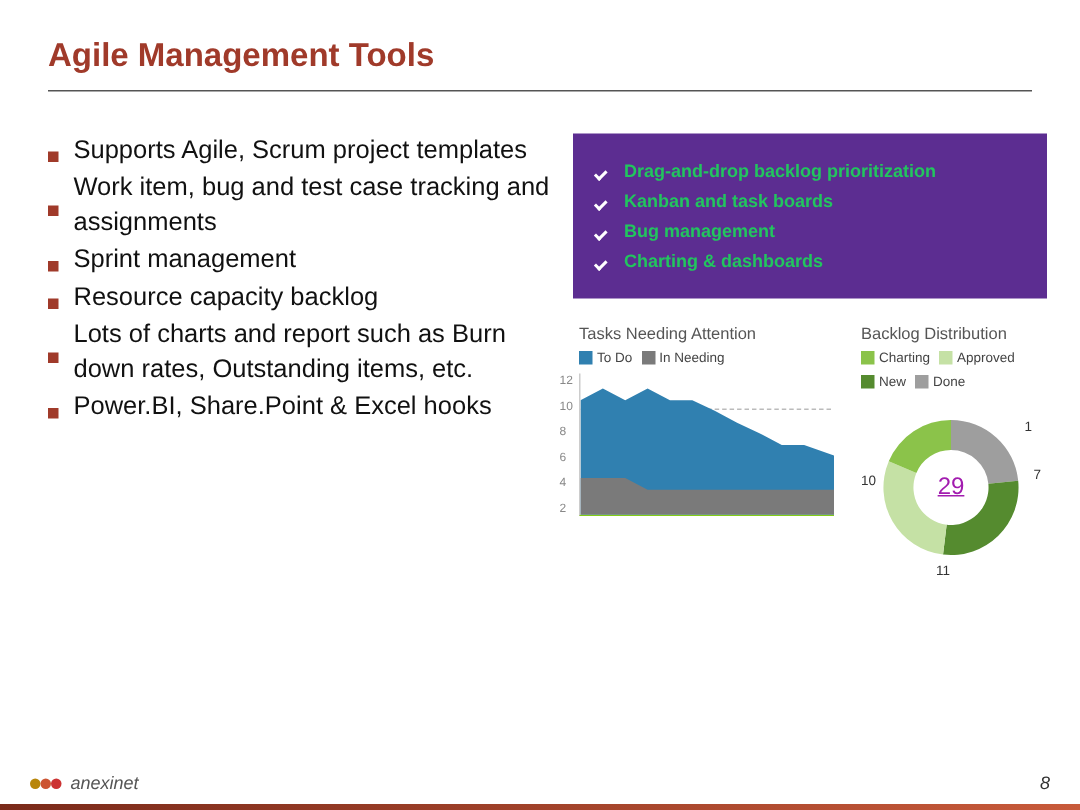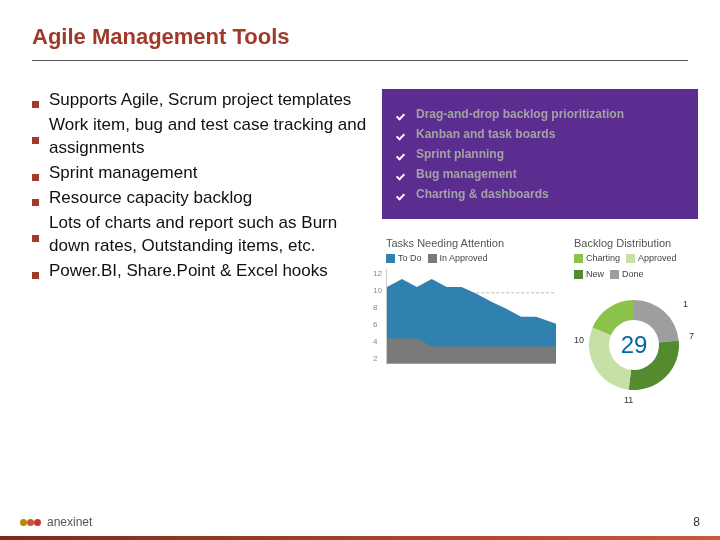--- a/index.html
+++ b/index.html
@@ -6,39 +6,39 @@
   body { width: 720px; height: 540px; font-family: Arial, sans-serif; background: #fff; position: relative; overflow: hidden; }
   .slide { width: 100%; height: 100%; padding: 24px 32px 40px 32px; position: relative; }
   .title { color: #a03a2a; font-size: 22px; font-weight: bold; margin-bottom: 10px; }
   .hr { border: none; border-top: 1px solid #555; margin-bottom: 28px; }
   .body-row { display: flex; gap: 10px; }
   .col-left { flex: 0 0 340px; }
   .col-right { flex: 1; display: flex; flex-direction: column; gap: 14px; }
   ul.bullets { list-style: none; }
   ul.bullets li { display: flex; align-items: center; font-size: 17px; line-height: 1.35; color: #111; margin-bottom: 2px; }
   ul.bullets li .sq { width: 7px; height: 7px; background: #a03a2a; flex-shrink: 0; margin-top: 8px; margin-right: 10px; }
-  .purple-box { background: #5c2d91; padding: 12px 14px; color: #a3a3a3; }
+  .purple-box { background: #5c2d91; padding: 12px 14px; color: #22c55e; }
   .purple-box .item { display: flex; align-items: center; font-size: 12px; margin: 6px 0; font-weight: 600; }
   .purple-box .check { width: 12px; height: 12px; margin-right: 8px; position: relative; }
   .purple-box .check::after { content: ""; position: absolute; left: 2px; top: 4px; width: 3px; height: 6px; border-right: 2px solid #fff; border-bottom: 2px solid #fff; transform: rotate(45deg); }
   .charts-row { display: flex; gap: 10px; background: #fff; }
   .chart-card { background: #fff; padding: 4px; }
   .chart-title { font-size: 11px; color: #555; margin-bottom: 4px; }
   .legend { display: flex; gap: 6px; flex-wrap: wrap; margin-bottom: 6px; }
   .legend-item { display: flex; align-items: center; font-size: 9px; color: #444; }
   .legend-sw { width: 9px; height: 9px; margin-right: 3px; }
   .area-chart { position: relative; width: 170px; height: 95px; border-left: 1px solid #ccc; border-bottom: 1px solid #84cc16; }
   .area-chart svg { position: absolute; left: 0; top: 0; }
   .y-ticks { position: absolute; left: -14px; top: 0; height: 100%; display: flex; flex-direction: column; justify-content: space-between; }
   .y-ticks span { font-size: 8px; color: #888; }
   .donut-wrap { position: relative; width: 120px; height: 120px; }
   .donut-wrap svg { width: 120px; height: 120px; }
-  .donut-center { position: absolute; left: 50%; top: 50%; transform: translate(-50%, -50%); font-size: 24px; color: #0369a1; }
+  .donut-center { position: absolute; left: 50%; top: 50%; transform: translate(-50%, -50%); font-size: 16px; color: #a21caf; text-decoration: underline; }
   .donut-label { position: absolute; font-size: 9px; color: #333; }
-  .footer { position: absolute; left: 0; right: 0; bottom: 0; height: 36px; display: flex; align-items: center; justify-content: space-between; padding: 0 20px; }
+  .footer { position: absolute; left: 0; right: 0; bottom: 0; height: 36px; display: flex; align-items: center; justify-content: space-between; padding: 0 20px; font-style: italic; }
   .footer .grad { position: absolute; left: 0; right: 0; bottom: 0; height: 4px; background: linear-gradient(to right, #7a2a1a, #c85a3a); }
   .logo { display: flex; align-items: center; gap: 2px; }
   .logo .dot { width: 7px; height: 7px; border-radius: 50%; }
   .logo .d1 { background: #b8860b; }
   .logo .d2 { background: #cc5533; margin-left: -2px; }
   .logo .d3 { background: #cc3333; margin-left: -2px; }
   .logo-text { font-size: 12px; color: #555; margin-left: 4px; letter-spacing: 0; }
   .page-num { font-size: 12px; color: #333; }
 </style>
 </head>
@@ -81,42 +81,38 @@
         <div class="item">
             <span class="check"></span>
             <span>Drag-and-drop backlog prioritization</span>
           </div>
         <div class="item">
             <span class="check"></span>
             <span>Kanban and task boards</span>
           </div>
         <div class="item">
             <span class="check"></span>
-            <span>Sprint planning</span>
-          </div>
-        <div class="item">
-            <span class="check"></span>
             <span>Bug management</span>
           </div>
         <div class="item">
             <span class="check"></span>
             <span>Charting &amp; dashboards</span>
           </div>
       </div>
       <div class="charts-row">
         <div class="chart-card">
           <div class="chart-title">Tasks Needing Attention</div>
           <div class="legend">
             <div class="legend-item">
                 <span class="legend-sw" style="background:#3080b0"></span>
                 <span>To Do</span>
               </div>
             <div class="legend-item">
                 <span class="legend-sw" style="background:#7a7a7a"></span>
-                <span>In Approved</span>
+                <span>In Needing</span>
               </div>
           </div>
           <div class="area-chart">
             <div class="y-ticks">
               <span>12</span>
               <span>10</span>
               <span>8</span>
               <span>6</span>
               <span>4</span>
               <span>2</span>

